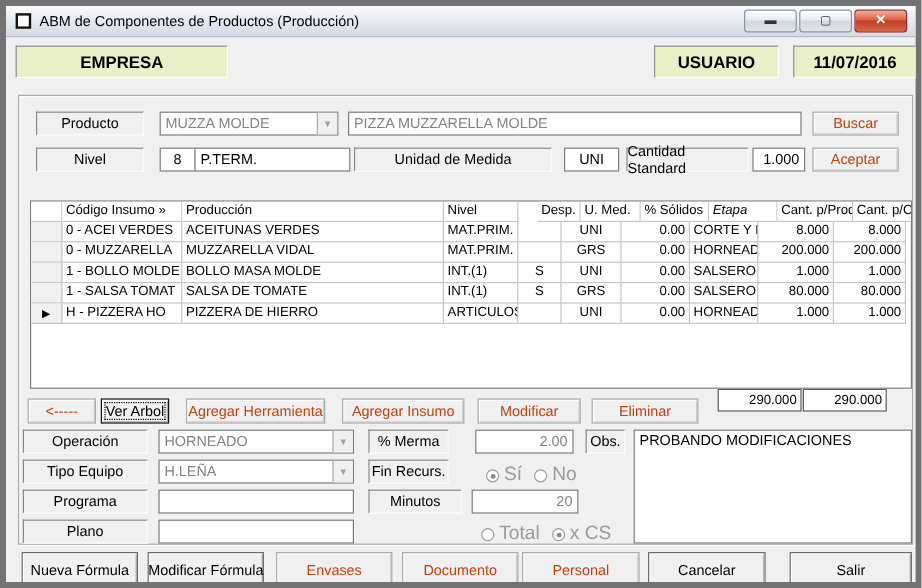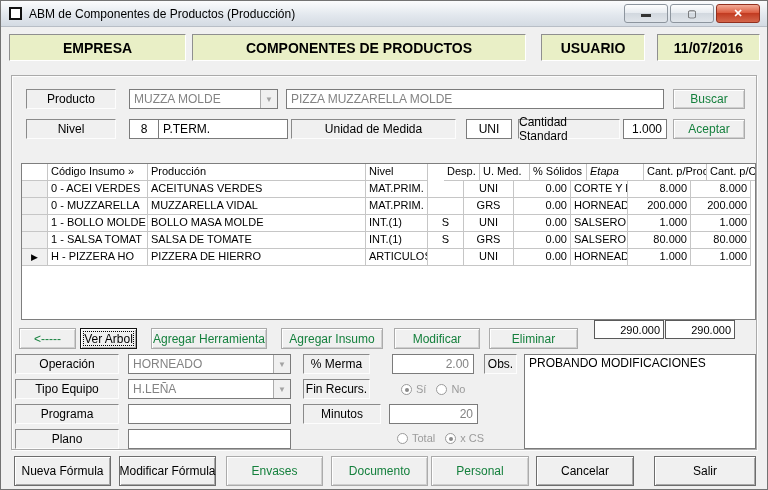--- a/index.html
+++ b/index.html
@@ -1,19 +1,19 @@
 <!DOCTYPE html>
 <html><head>
 <meta charset="utf-8">
 <style>
   * { margin:0; padding:0; box-sizing:border-box; }
   html,body { width:768px; height:490px; }
   body { font-family:"Liberation Sans",sans-serif; background:#d4d0c8; }
   .win { position:relative; width:768px; height:490px; background:#f0f0f0;
-         border:1px solid #737373; overflow:hidden; }
+         border:5px solid #737373; overflow:hidden; }
 
   
   .titlebar { position:absolute; left:0; top:0; width:100%; height:26px;
               background:linear-gradient(#fbfcfd,#e3e8ee 55%,#d4dbe3);
               border-bottom:1px solid #b8bec6; display:flex; align-items:center; }
   .title-icon { width:13px; height:13px; margin:0 7px 0 8px; background:#fff;
                 border:2px solid #111; flex:0 0 auto; }
   .title-text { font-size:12px; color:#000; white-space:nowrap; }
   .winbtns { position:absolute; right:7px; top:3px; display:flex; gap:2px; }
   .wbtn { width:44px; height:19px; border:1px solid #8d959e; border-radius:3px;
@@ -47,21 +47,21 @@
   .combo { position:absolute; height:20px; background:#fff; border:1px solid #7b7b7b;
            display:flex; align-items:center; font-size:12px; color:#838383; }
   .combo .txt { flex:1; padding:0 4px; white-space:nowrap; overflow:hidden; }
   .combo .arrow { width:17px; height:100%; background:#f0f0f0; border-left:1px solid #ababab;
                   display:flex; align-items:center; justify-content:center;
                   color:#a3a3a3; font-size:8px; }
   .btn { position:absolute; background:#f0f0f0; border:1px solid #6d6d6d;
          box-shadow:inset 1px 1px 0 #ffffff, inset -1px -1px 0 #a9a9a9;
          display:flex; align-items:center; justify-content:center;
          font-size:12px; color:#000; cursor:default; white-space:nowrap; }
-  .btn.disabled { color:#15803d; border-color:#ababab;
+  .btn.disabled { color:#c2410c; border-color:#ababab;
                   box-shadow:inset 1px 1px 0 #ffffff, inset -1px -1px 0 #cfcfcf; }
   .btn.focused { border-color:#111; outline:1px dotted #000; outline-offset:-4px; }
 
   
   .grid { position:absolute; left:20px; top:162px; width:735px; height:157px;
           background:#fff; border:1px solid #7e7e7e; overflow:hidden; font-size:11px; }
   .grid-row { display:flex; height:17px; }
   .cell { border-right:1px solid #c6c6c6; border-bottom:1px solid #c6c6c6;
           padding:0 3px; line-height:15px; white-space:nowrap; overflow:hidden;
           color:#000; flex:0 0 auto; }
@@ -72,21 +72,21 @@
   .totalbox { position:absolute; top:319px; height:19px; width:70px; background:#fff;
               border:1px solid #5a5a5a; font-size:11px; display:flex; align-items:center;
               justify-content:flex-end; padding:0 3px; }
 
   
   .radio-group { position:absolute; display:flex; align-items:center; }
   .radio { width:11px; height:11px; border-radius:50%; border:1px solid #9b9b9b;
            background:#fff; position:relative; flex:0 0 auto; }
   .radio.checked::after { content:""; position:absolute; left:3px; top:3px;
                           width:4px; height:4px; border-radius:50%; background:#8a8a8a; }
-  .radio-label { font-size:11px; color:#9b9b9b; margin:0 10px 0 4px; }
+  .radio-label { font-size:16px; color:#9b9b9b; margin:0 10px 0 4px; }
 
   input.textbox { position:absolute; height:20px; background:#fff; border:1px solid #7b7b7b;
                   font:12px "Liberation Sans",sans-serif; padding:0 4px; }
   textarea.obs { position:absolute; resize:none; background:#fff; border:1px solid #7b7b7b;
                  font:12px "Liberation Sans",sans-serif; padding:1px 4px; color:#000; }
 </style>
 </head>
 <body>
 
 <div class="win">
@@ -95,21 +95,20 @@
     <div class="title-icon"></div>
     <div class="title-text">ABM de Componentes de Productos (Producción)</div>
     <div class="winbtns">
       <div class="wbtn">▬</div>
       <div class="wbtn">▢</div>
       <div class="wbtn close">✕</div>
     </div>
   </div>
 
   <div class="hdrbox" style="left:8px;width:177px;">EMPRESA</div>
-  <div class="hdrbox" style="left:191px;width:334px;">COMPONENTES DE PRODUCTOS</div>
   <div class="hdrbox" style="left:540px;width:104px;">USUARIO</div>
   <div class="hdrbox" style="left:656px;width:103px;">11/07/2016</div>
 
   <div class="frame"></div>
 
   <div class="lbl" style="left:25px;top:88px;width:90px;">Producto</div>
   <div class="combo" style="left:128px;top:88px;width:149px;">
     <span class="txt">MUZZA MOLDE</span>
     <span class="arrow">▼</span>
   </div>

